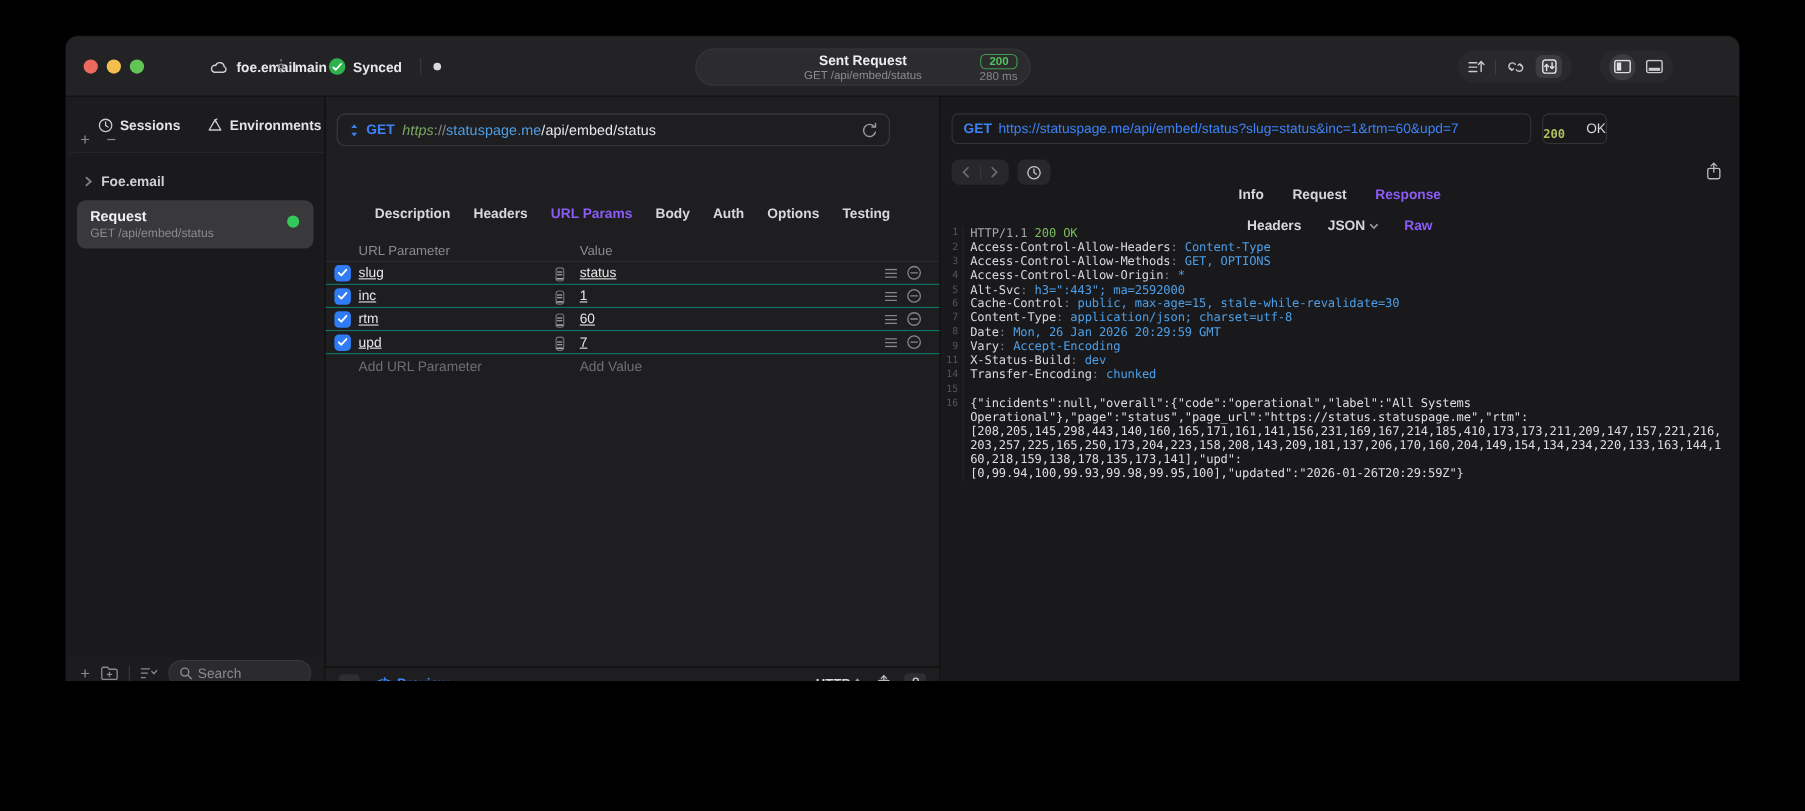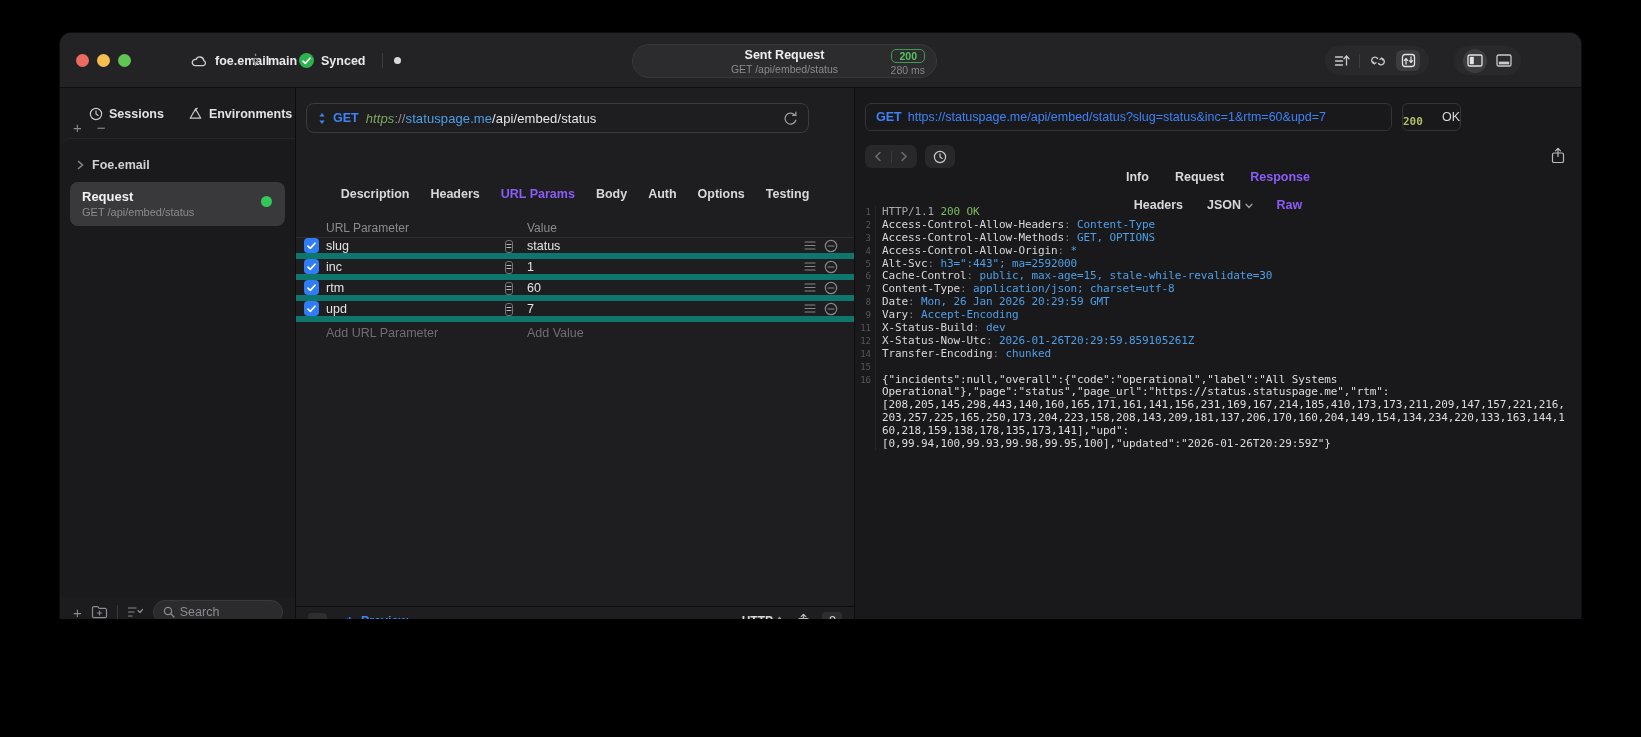--- a/index.html
+++ b/index.html
@@ -72,21 +72,21 @@
   .u-scheme{ color:#7CA862;font-style:italic; } .u-sep{ color:#8E8E93; } .u-host{ color:#4D9FE8; } .u-path{ color:#E8E8EA; }
   .urltext { font-size:13px; letter-spacing:.1px; }
   .reload { position:absolute; right:10px; top:7px; }
   .mtabs { margin-top:14px; display:flex; justify-content:center; gap:21px; }
   .tab { color:#D8D8DC; font-size:12.5px; font-weight:600; cursor:default;margin-top:40px; }
   .tab.active { color:#8b5cf6; }
   .ptable { margin-top:17px; }
   .pgrid { display:grid; grid-template-columns:22px 179px 22px 1fr 40px; align-items:center;
            padding:0 16px 0 8px; }
   .phead { height:20px; color:#8A8A90; font-size:12px; border-bottom:1px solid #2C2C2F; }
-  .prow { height:21px; border-bottom:6px solid #0f766e; color:#E5E5E7; font-size:12.5px; }
+  .prow { height:21px; border-bottom:1px solid #0f766e; color:#E5E5E7; font-size:12.5px;text-decoration:underline; }
   .prow .pname{ padding-left:0; }
   .checkbox { width:15px; height:15px; border-radius:4px; background:#2F7CF6; display:flex; align-items:center; justify-content:center; }
   .eqbox { width:13px; height:13px; border:1px solid #737378; border-radius:3px; color:#B9B9BE;
            font-size:10px; line-height:11px; text-align:center; }
   .rowicons { display:flex; gap:8px; justify-content:flex-end; align-items:center; }
   .addrow { height:21px; color:#6E6E74; font-size:12.5px; }
   .mfooter { position:absolute; left:0; right:0; bottom:0; height:29px; border-top:1px solid #0C0C0D;
              background:#1E1E20; display:flex; align-items:center; padding:0 12px; }
   .collapse-btn { width:19px; height:16px; background:#2E2E31; border-radius:4px; color:#C9C9CE;
                   font-size:7px; display:flex; align-items:center; justify-content:center; }
@@ -577,24 +577,20 @@
             </div>
             <div class="code-line">
               <span class="ln">9</span>
               <span class="lt"><span class="c-name">Vary</span><span class="c-colon">: </span><span class="c-val">Accept-Encoding</span></span>
             </div>
             <div class="code-line">
               <span class="ln">11</span>
               <span class="lt"><span class="c-name">X-Status-Build</span><span class="c-colon">: </span><span class="c-val">dev</span></span>
             </div>
             <div class="code-line">
-              <span class="ln">12</span>
-              <span class="lt"><span class="c-name">X-Status-Now-Utc</span><span class="c-colon">: </span><span class="c-val">2026-01-26T20:29:59.859105261Z</span></span>
-            </div>
-            <div class="code-line">
               <span class="ln">14</span>
               <span class="lt"><span class="c-name">Transfer-Encoding</span><span class="c-colon">: </span><span class="c-val">chunked</span></span>
             </div>
             <div class="code-line">
               <span class="ln">15</span>
               <span class="lt"><span class="c-body"> </span></span>
             </div>
             <div class="code-line">
               <span class="ln">16</span>
               <span class="lt"><span class="c-body">{"incidents":null,"overall":{"code":"operational","label":"All Systems</span></span>

